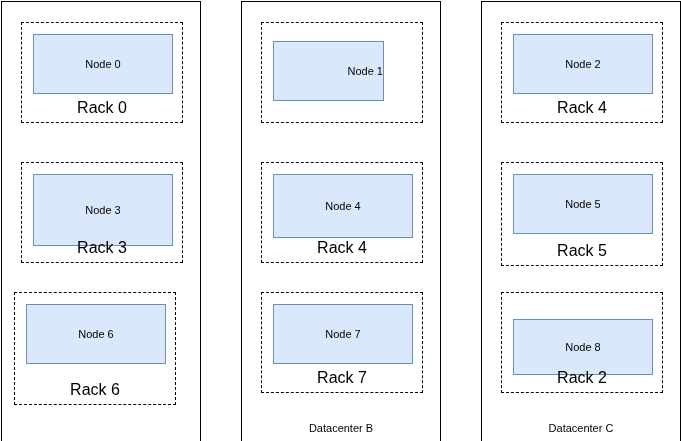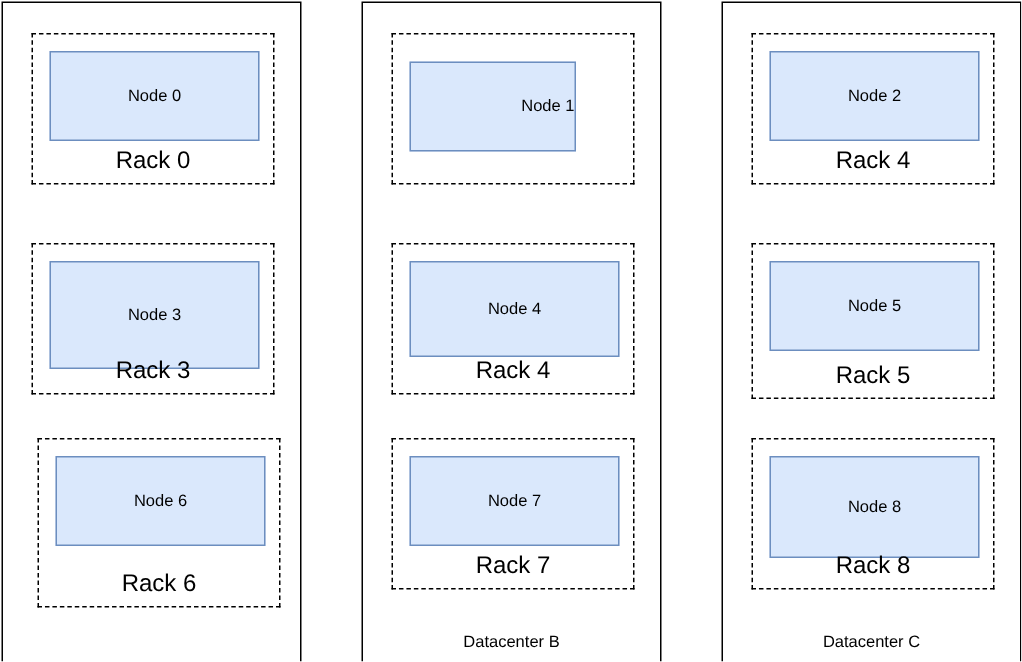--- a/index.html
+++ b/index.html
@@ -89,21 +89,21 @@
       <div class="rack-label">Rack 0</div>
     </div>
 
     <div class="rack" style="left:19px; top:160px; width:162px; height:101px;">
       <div class="node" style="left:11px; top:11px; width:140px; height:72px;">
         <span class="node-label">Node 3</span>
       </div>
       <div class="rack-label">Rack 3</div>
     </div>
 
-    <div class="rack" style="left:23px; top:290px; width:162px; height:113px;">
+    <div class="rack" style="left:12px; top:290px; width:162px; height:113px;">
       <div class="node" style="left:11px; top:11px; width:140px; height:60px;">
         <span class="node-label">Node 6</span>
       </div>
       <div class="rack-label">Rack 6</div>
     </div>
 
   </div>
 
   <div class="datacenter" style="left:241px; top:1px; width:200px; height:444px;">
 
@@ -140,22 +140,22 @@
     </div>
 
     <div class="rack" style="left:19px; top:160px; width:162px; height:104px;">
       <div class="node" style="left:11px; top:11px; width:140px; height:60px;">
         <span class="node-label">Node 5</span>
       </div>
       <div class="rack-label">Rack 5</div>
     </div>
 
     <div class="rack" style="left:19px; top:290px; width:162px; height:101px;">
-      <div class="node" style="left:11px; top:11px; width:140px; height:68px;text-align:center;">
+      <div class="node" style="left:11px; top:26px; width:140px; height:56px;text-align:center;">
         <span class="node-label">Node 8</span>
       </div>
-      <div class="rack-label">Rack 8</div>
+      <div class="rack-label">Rack 2</div>
     </div>
 
     <div class="datacenter-label">Datacenter C</div>
   </div>
 
 </div>
 
 </body></html>

